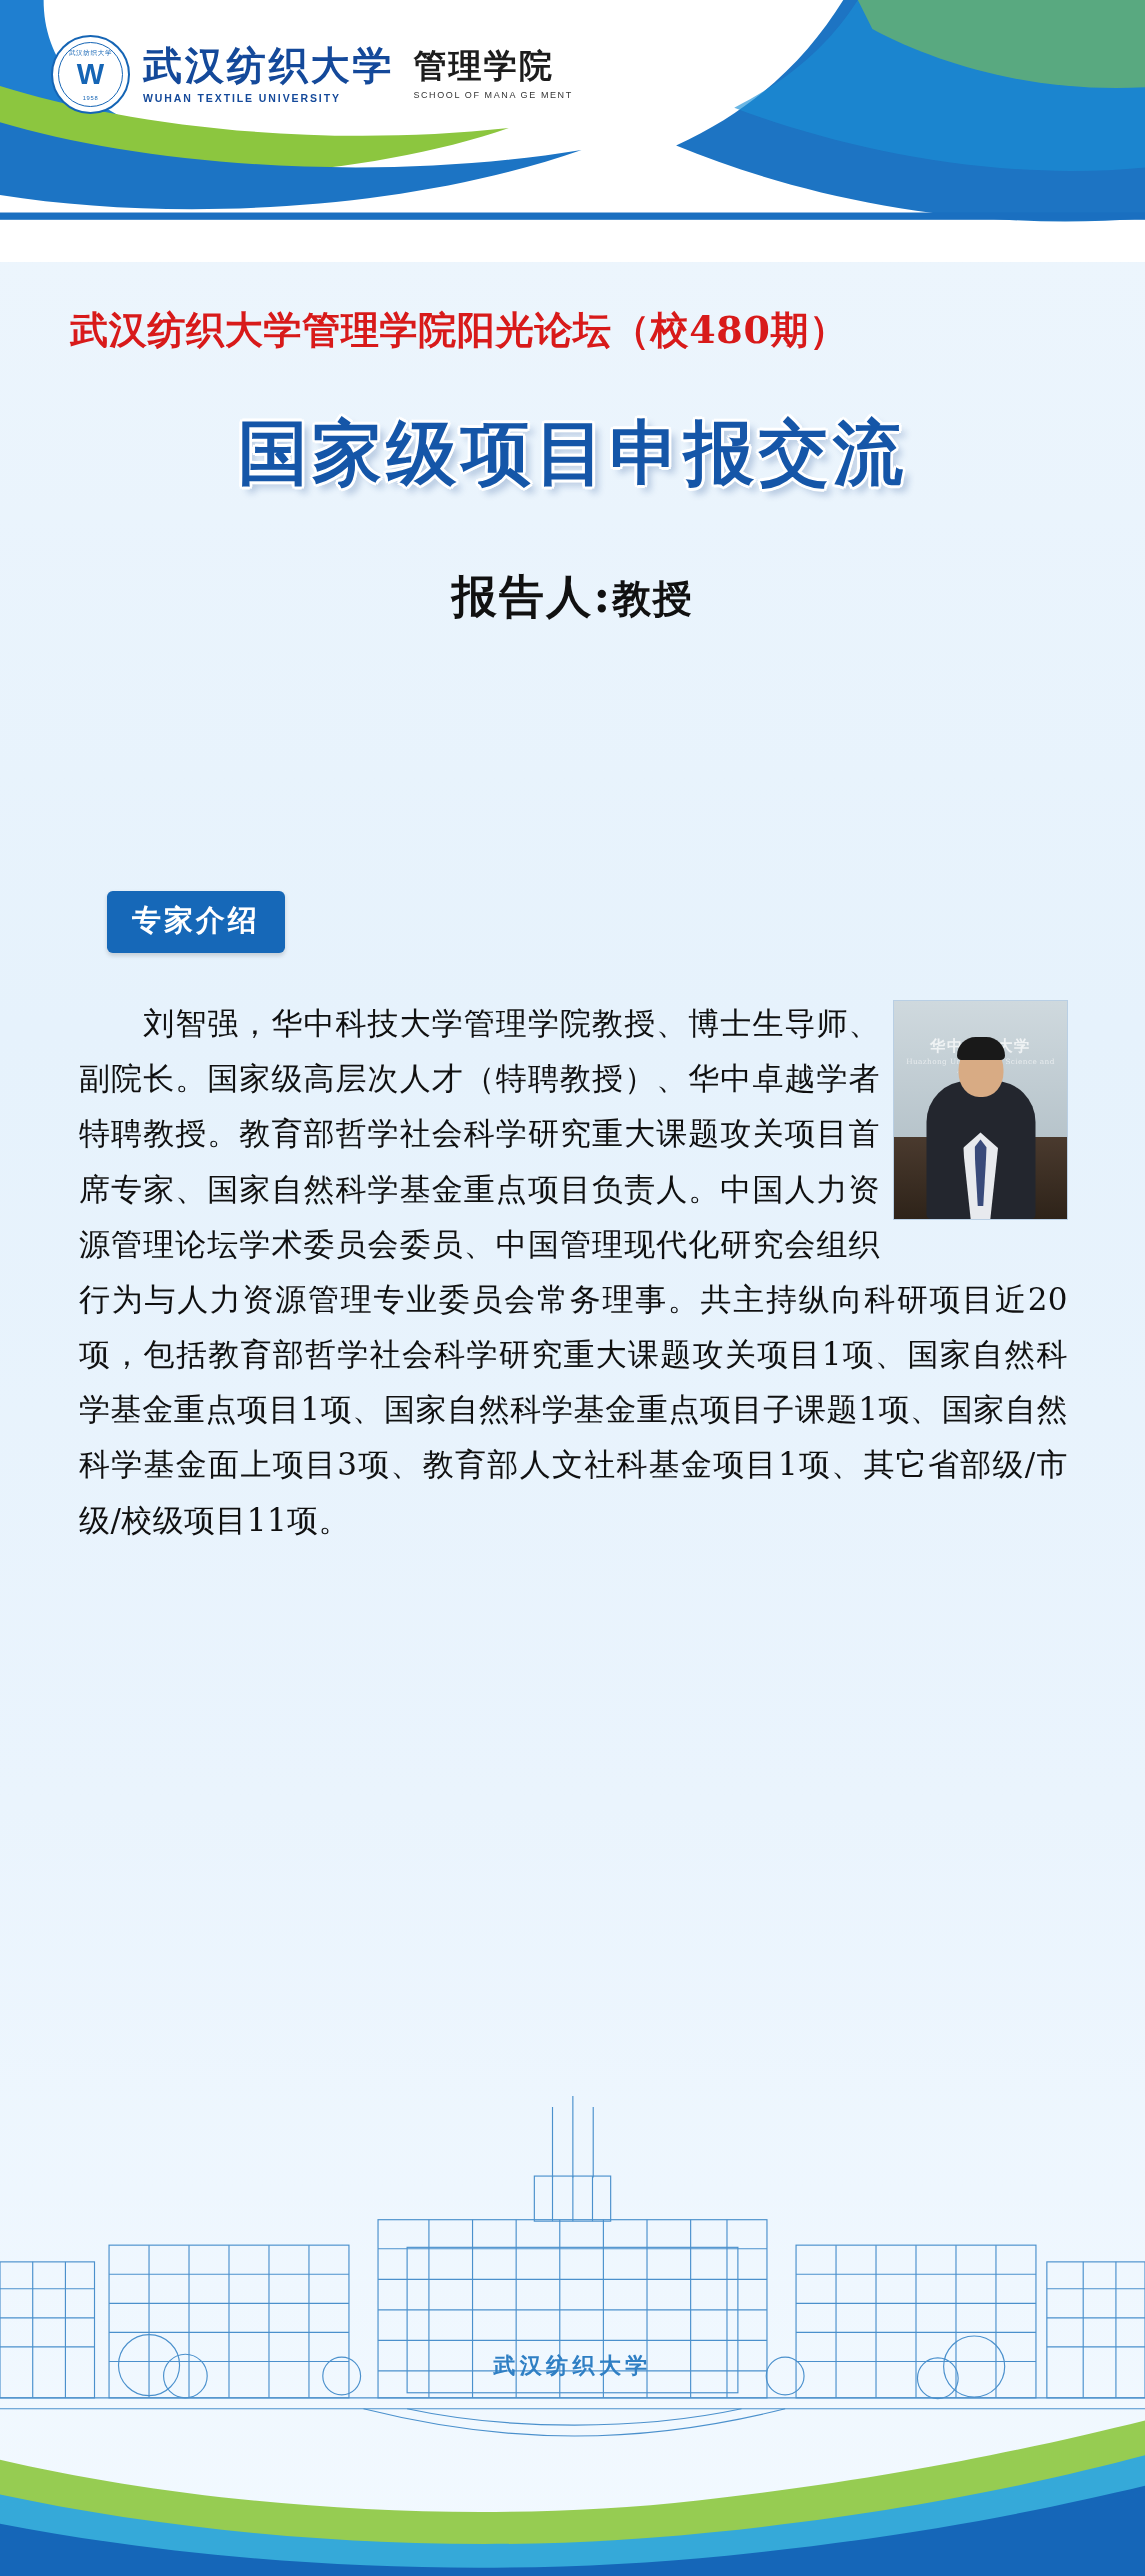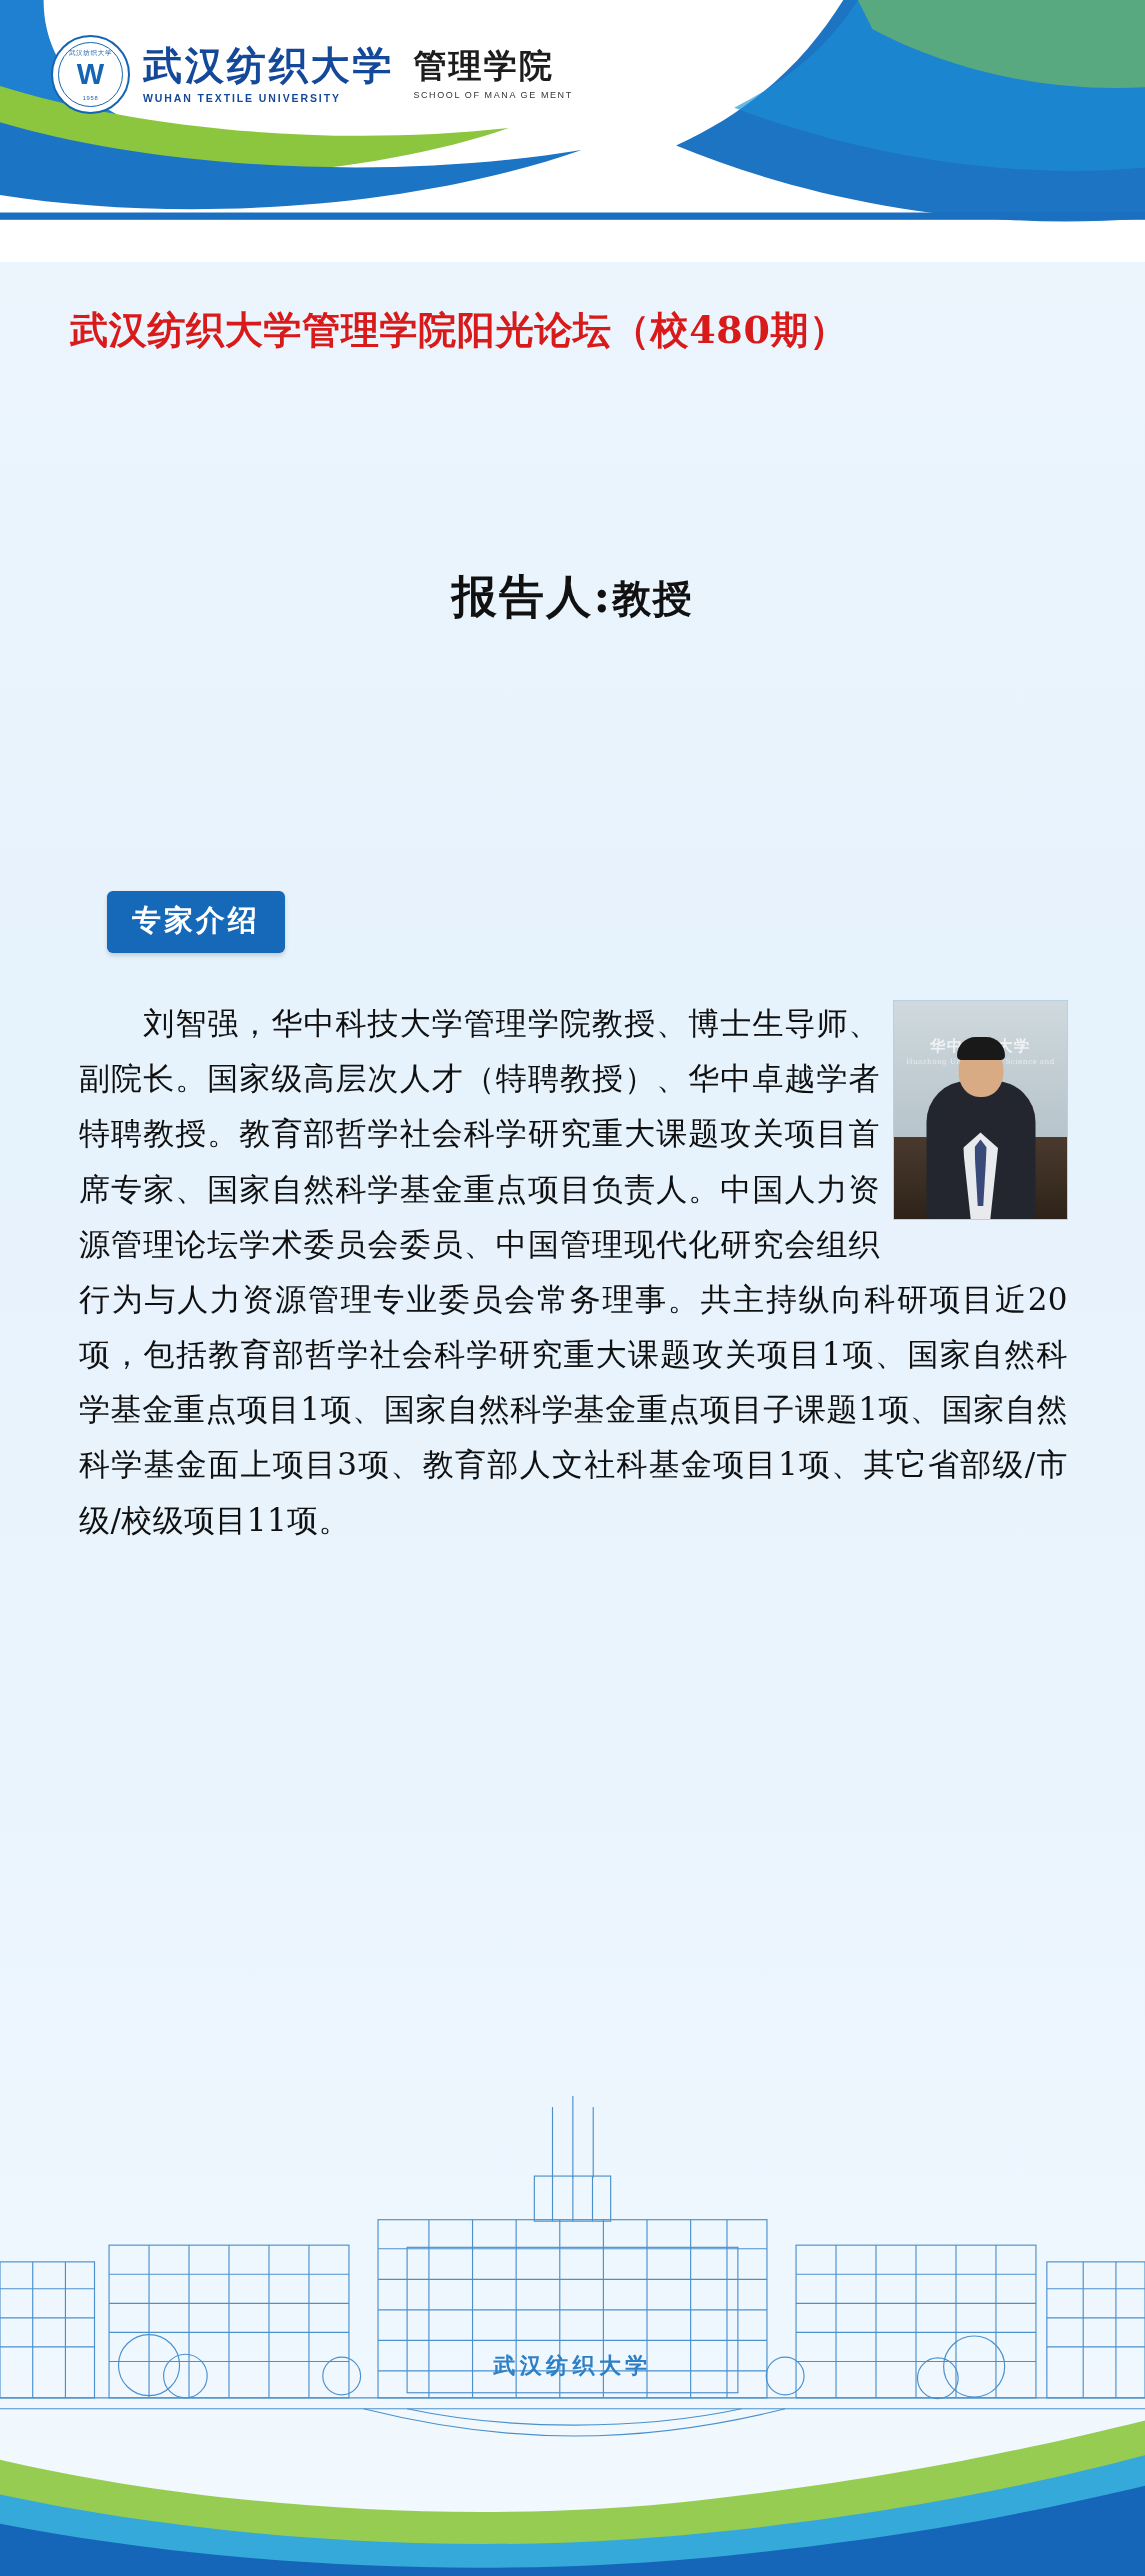--- a/index.html
+++ b/index.html
@@ -385,20 +385,21 @@
         <div class="uni-en">WUHAN TEXTILE UNIVERSITY</div>
       </div>
       <div class="school-block">
         <div class="school-cn">管理学院</div>
         <div class="school-en">SCHOOL OF MANA GE MENT</div>
       </div>
     </div>
   </div>
 
   <div class="forum-line">武汉纺织大学管理学院阳光论坛（校480期）</div>
+  <div class="main-title">国家级项目申报交流</div>
 
   <div class="speaker-row">
     <span class="speaker-label">报告人:</span>
     <span class="speaker-suffix">教授</span>
   </div>
 
 
   <div class="section-tag">专家介绍</div>
 
   <div class="bio">

